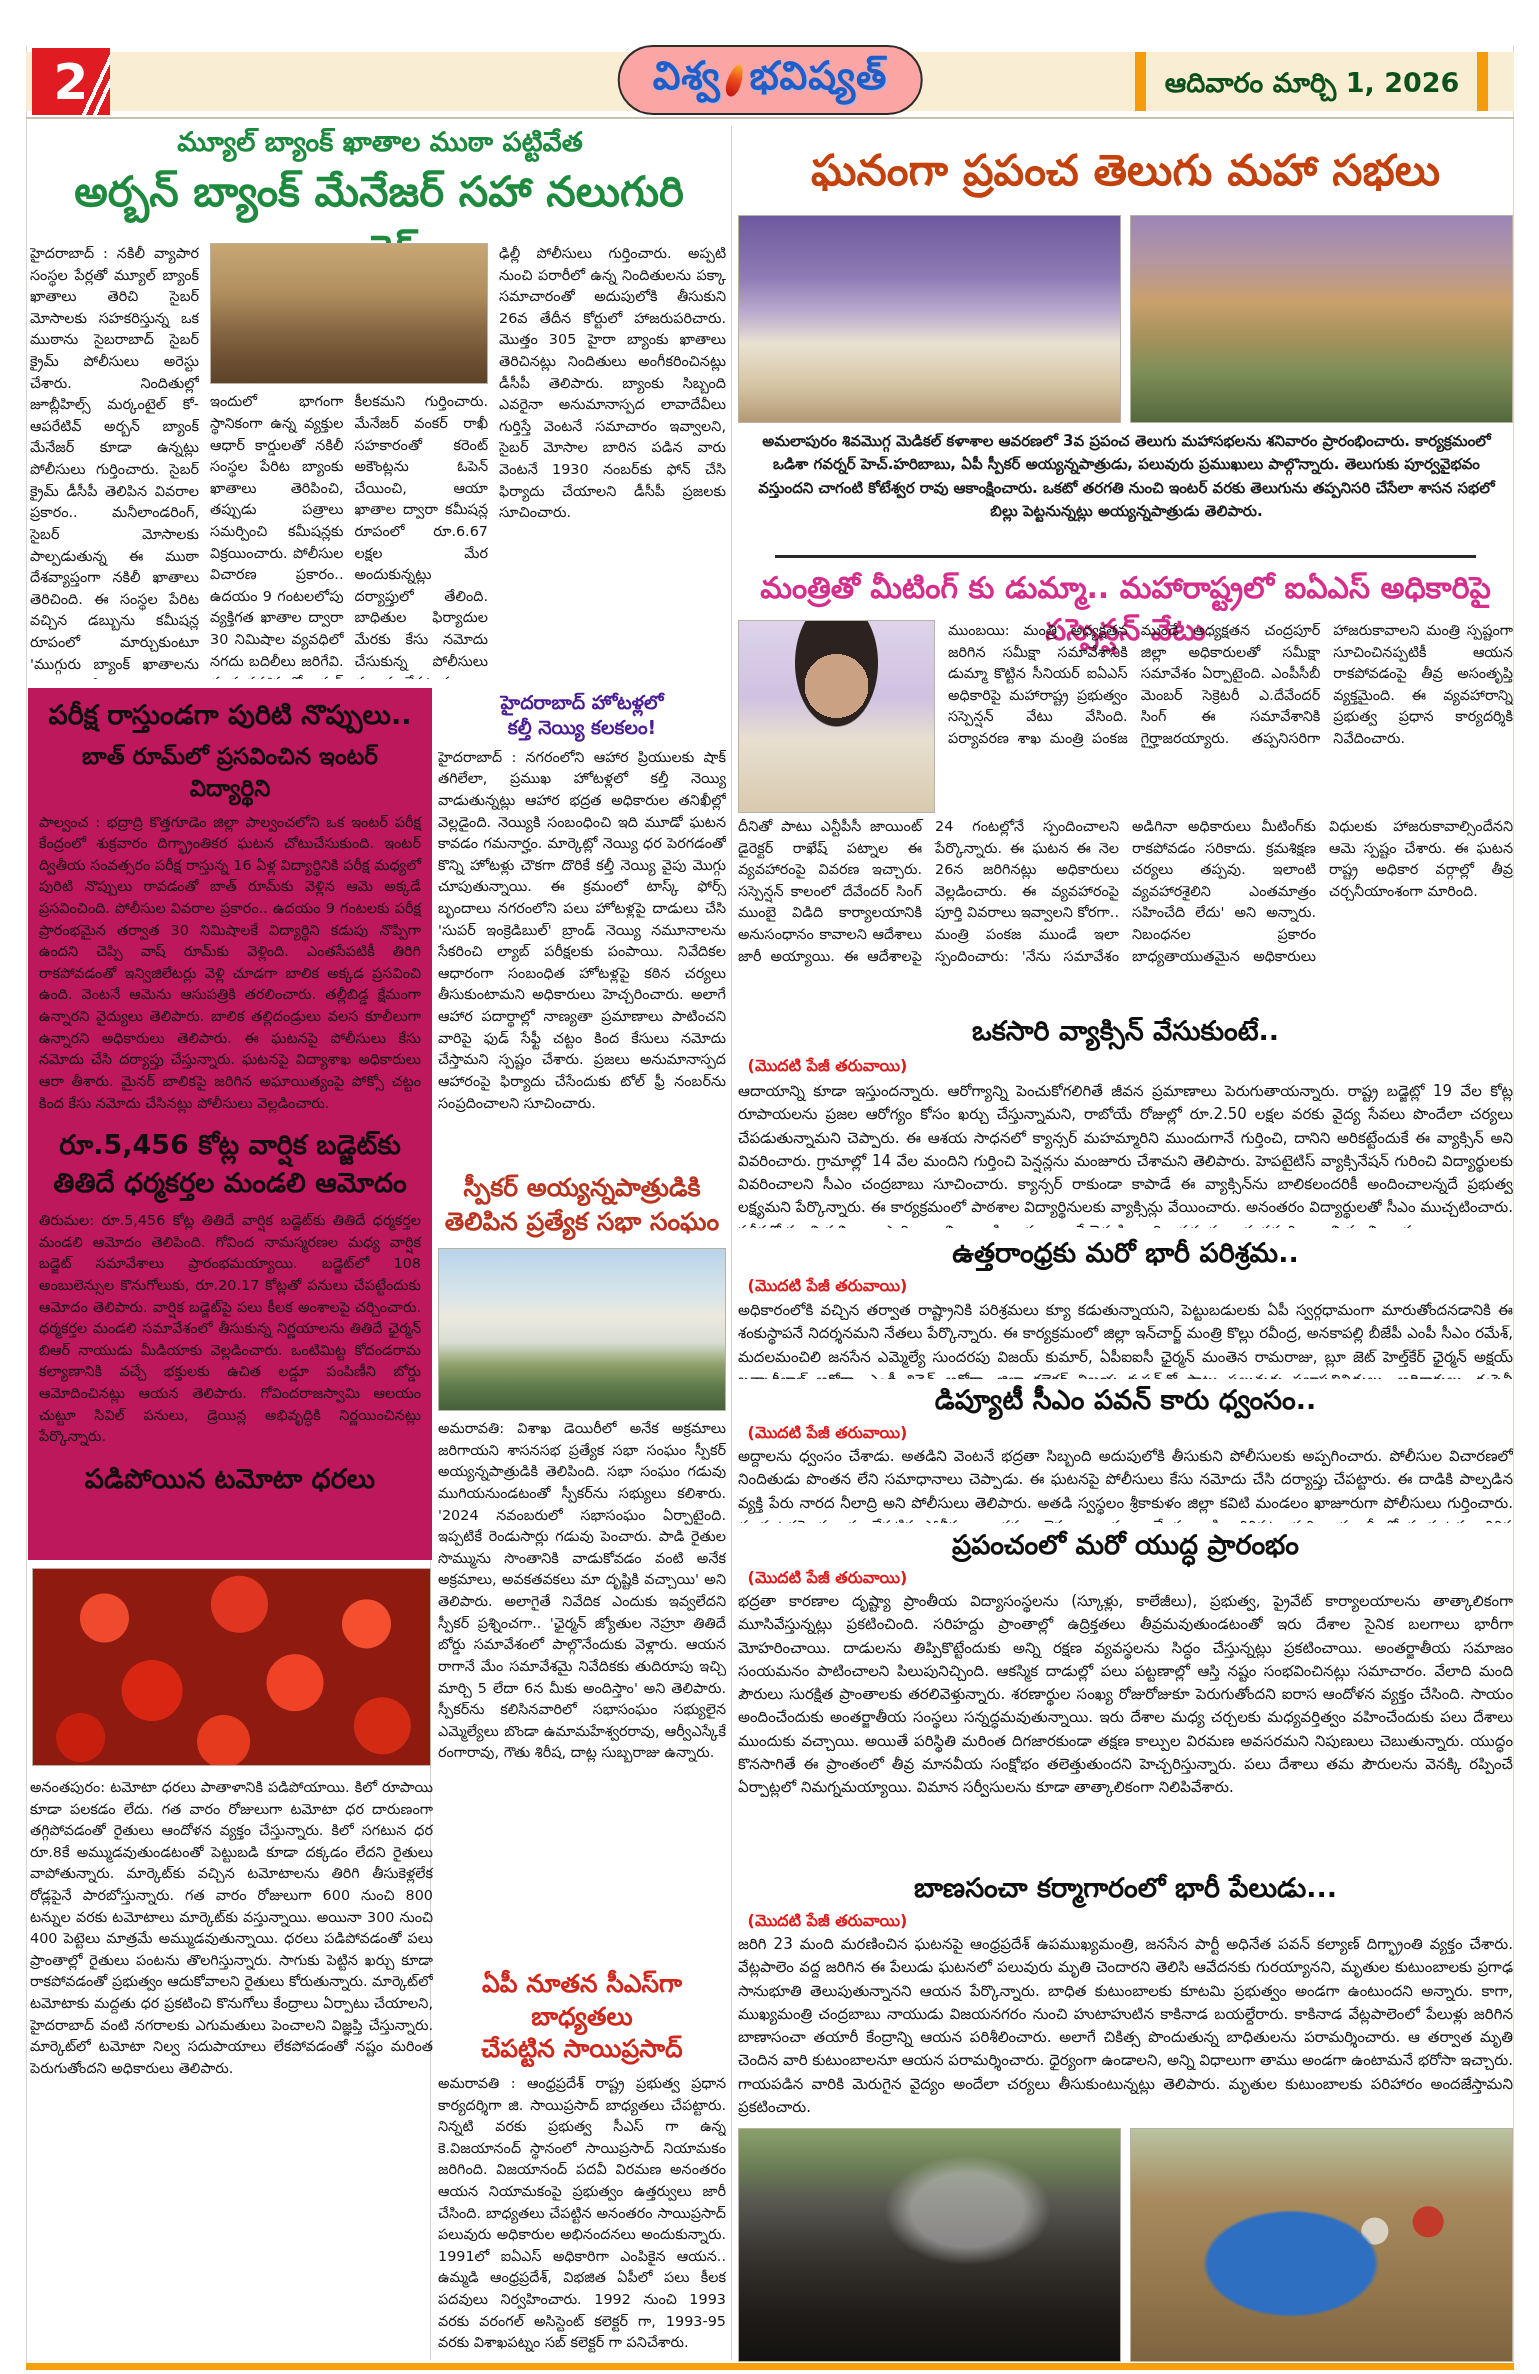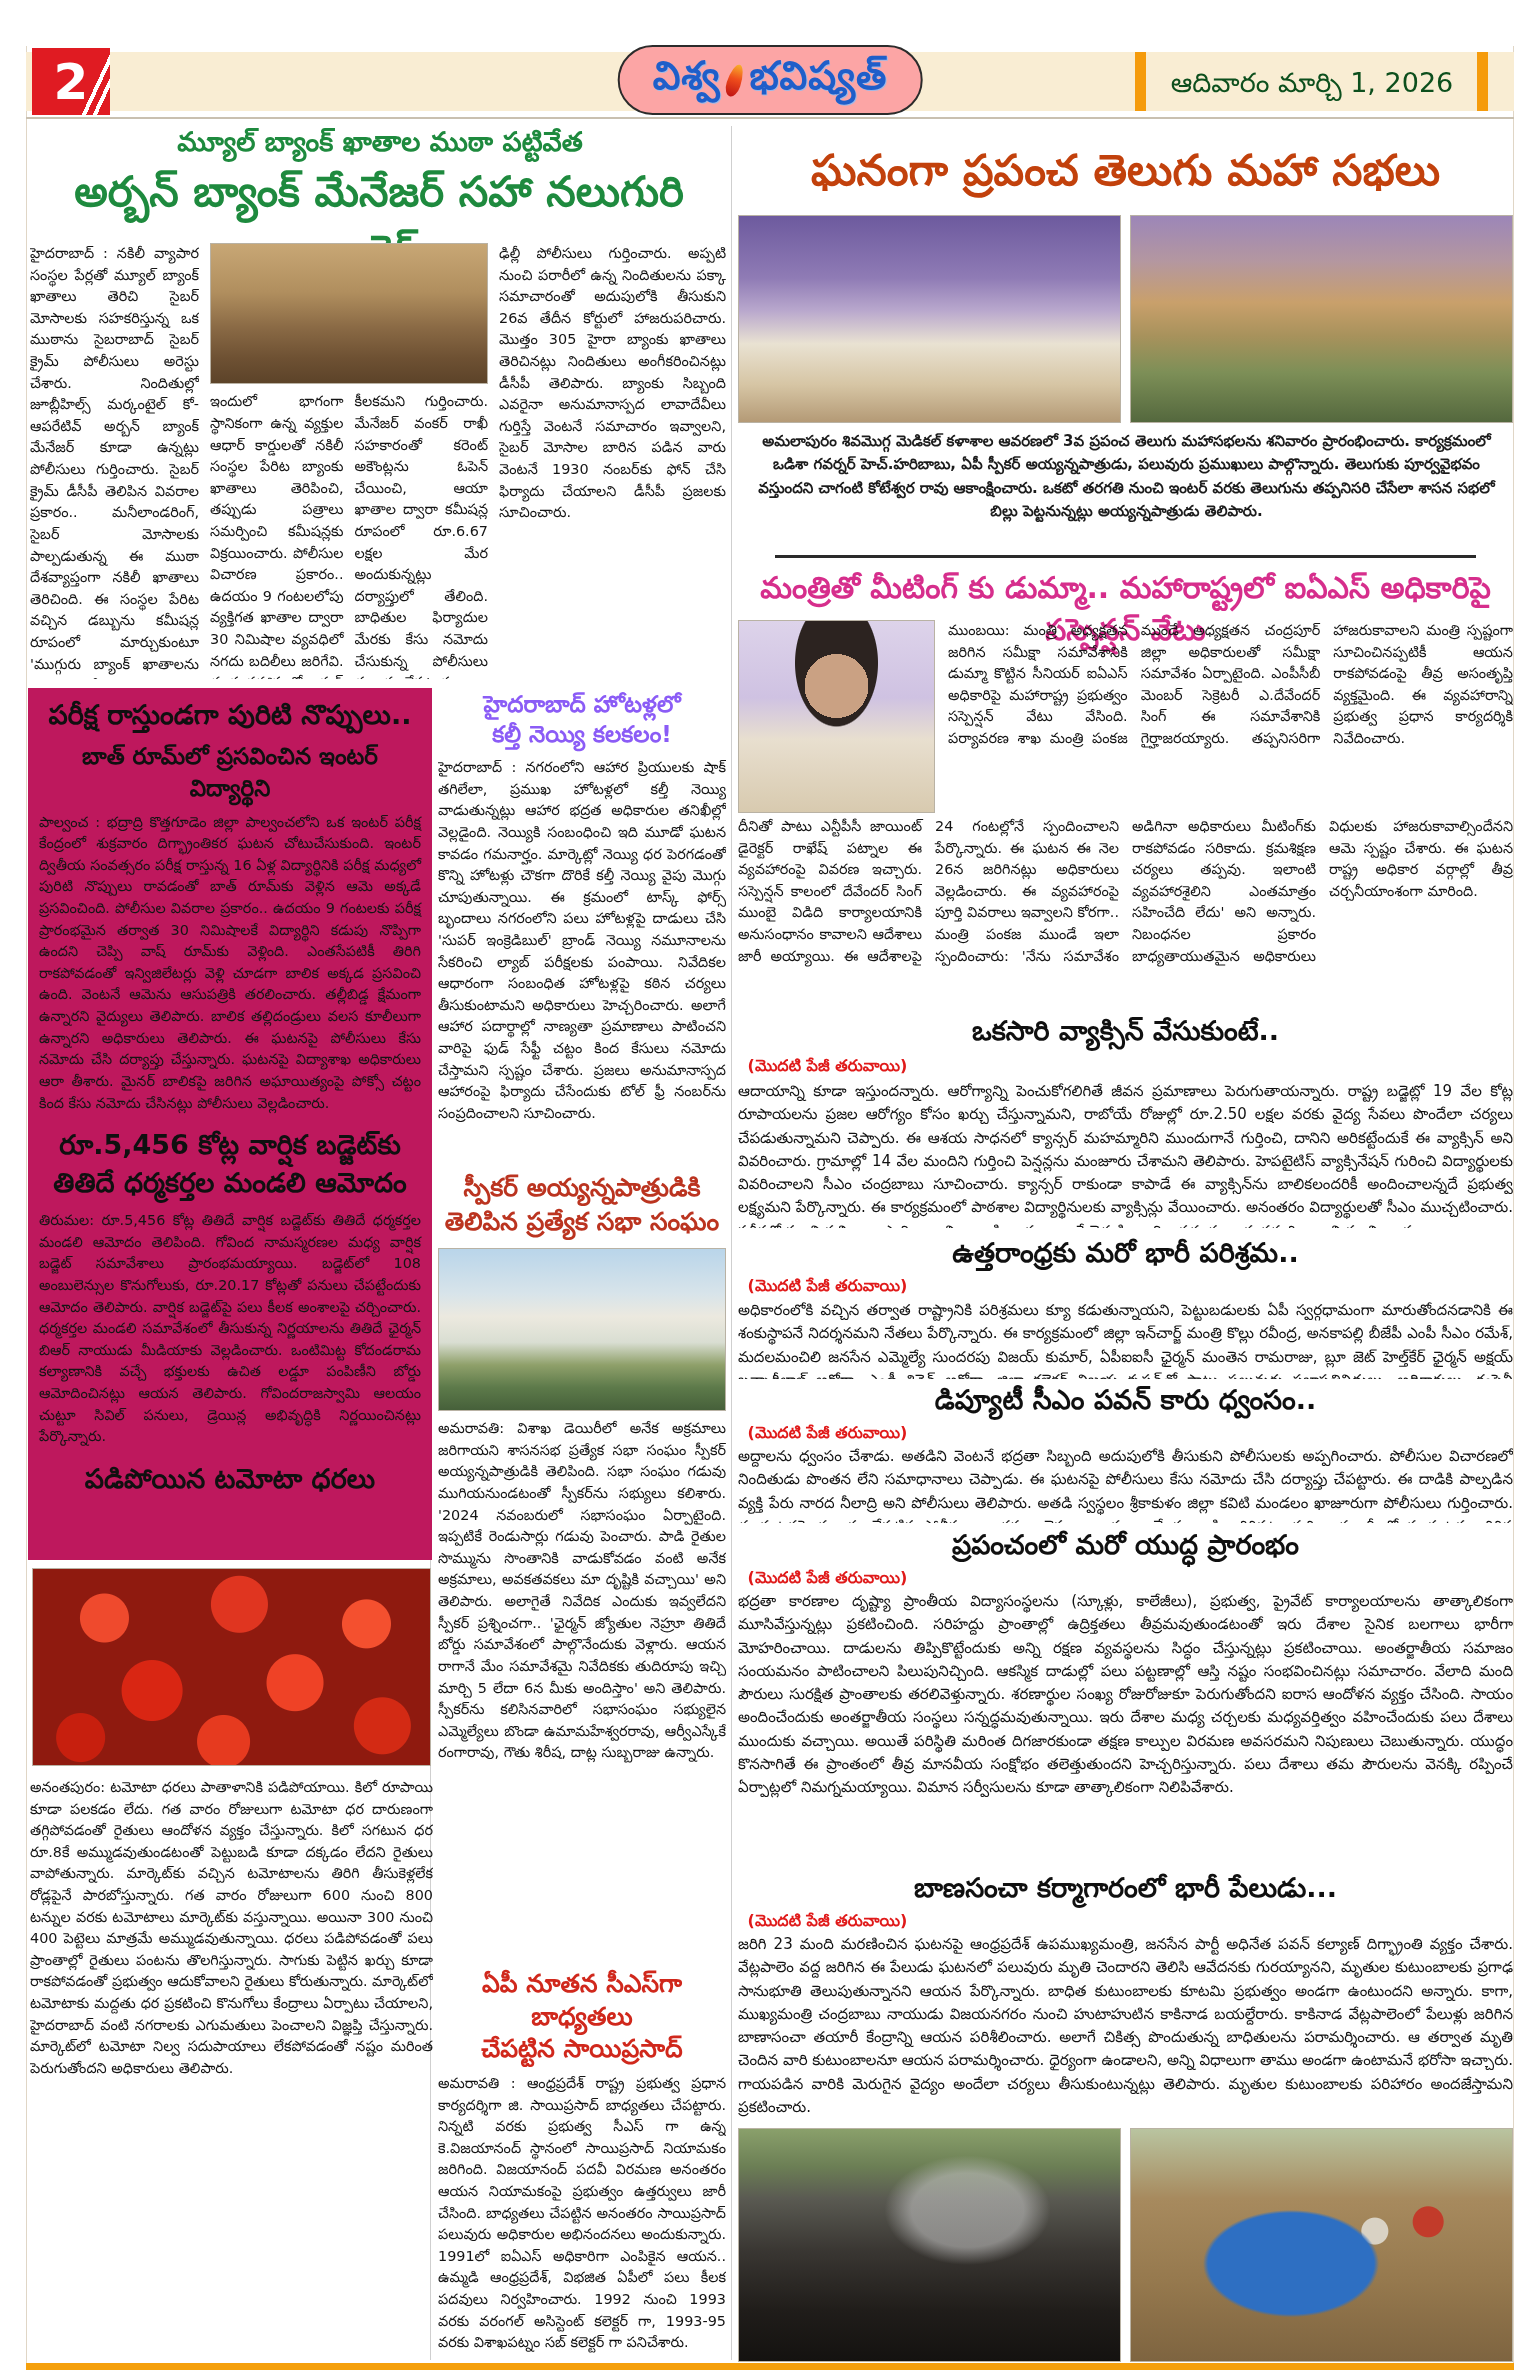--- a/index.html
+++ b/index.html
@@ -24,21 +24,21 @@
     padding:0 33px; background:#fca5a5; border:2.8px solid #2b2b2b; border-radius:39px;
     display:flex; align-items:center; gap:7.4px;
   }
   .masthead .mast-word { color:#1f5ec9; font-weight:bold; font-size:39px; letter-spacing:0.9px; text-shadow:0.9px 0.9px 0 #9db9e8; }
   .flame-icon { width:14px; height:33px; transform:rotate(18deg);
     background:linear-gradient(180deg,#f8b02c 0%,#ef4d1c 45%,#c01414 100%);
     border-radius:50% 50% 50% 50% / 62% 62% 38% 38%; }
   .orange-bar { position:absolute; top:52px; width:11px; height:59px; background:#f59b0c; }
   .orange-bar.b1 { left:1135px; } .orange-bar.b2 { left:1477px; }
   .date-line { position:absolute; left:1156px; top:67px; width:312px; text-align:center;
-    font-size:27px; font-weight:normal; color:#0d4f1d; }
+    font-size:27px; font-weight:bold; color:#0d4f1d; }
   .header-rule { position:absolute; left:26px; top:117px; width:1488px; height:1.9px; background:#c9c0b0; }
 
   
   .body-text { font-size:14.4px; line-height:1.5; text-align:justify; color:#141414; }
   .vsep { position:absolute; width:0.9px; background:#cfcfcf; }
   .photo { overflow:hidden; border:0.9px solid #b9b2a4; }
   .cont-marker { color:#e01a1a; font-weight:bold; font-size:16px; margin:1.9px 0 3.7px 5.6px; }
 
   
   .bank-kicker { position:absolute; left:37px; top:126px; width:686px; text-align:center;
@@ -71,21 +71,21 @@
       radial-gradient(circle at 66% 58%, #ef4226 0 28px, rgba(0,0,0,0) 29px),
       radial-gradient(circle at 12% 86%, #c71f0e 0 24px, rgba(0,0,0,0) 25px),
       radial-gradient(circle at 48% 88%, #e63a1f 0 26px, rgba(0,0,0,0) 27px),
       radial-gradient(circle at 88% 80%, #d32a14 0 28px, rgba(0,0,0,0) 29px),
       #8f1a0f; }
   .tomato-body { position:absolute; left:30px; top:1777px; width:403px; height:584px; overflow:hidden; }
   .dateline { font-weight:normal;margin-top:24px; }
 
   
   .ghee-block { position:absolute; left:438px; top:690px; width:288px; height:475px; overflow:hidden; }
-  .ghee-h { text-align:center; color:#8b5cf6; font-size:23px; font-weight:bold; line-height:1.3; }
+  .ghee-h { text-align:center; color:#4c1d95; font-size:19px; font-weight:bold; line-height:1.3; }
   .ghee-block .body-text { margin-top:7.4px; }
   .dairy-block { position:absolute; left:438px; top:1171px; width:288px; height:792px; overflow:hidden; }
   .dairy-h { text-align:center; color:#bb3420; font-size:25px; font-weight:bold; line-height:1.35; }
   .dairy-photo { height:163px; margin:9.3px 0 7.4px 0;
     background:linear-gradient(180deg,#b9d5ea 0%,#d8e4ea 28%,#ece9df 42%,#d9ded2 58%,#8fa06a 72%,#5d7a4a 86%,#46603a 100%); }
   .cs-block { position:absolute; left:438px; top:1968px; width:288px; height:393px; overflow:hidden; }
   .cs-h { text-align:center; color:#d0281c; font-size:25px; font-weight:bold; line-height:1.3; }
   .cs-block .body-text { margin-top:7.4px; }
 
   

